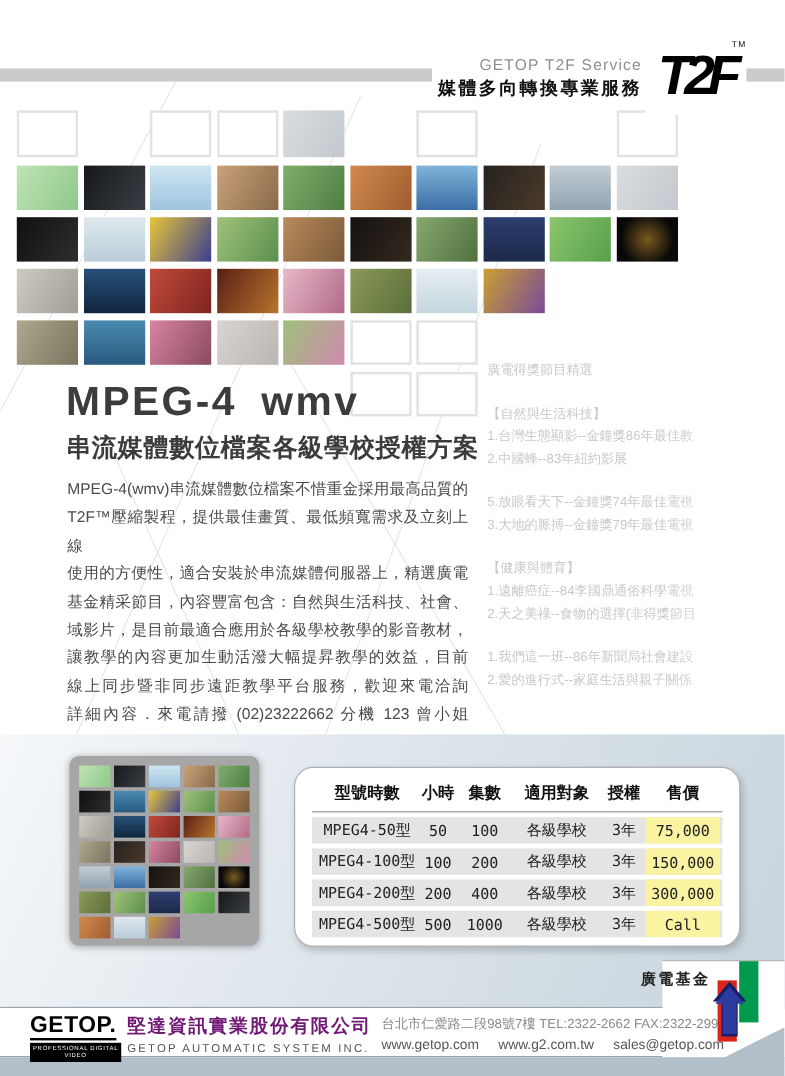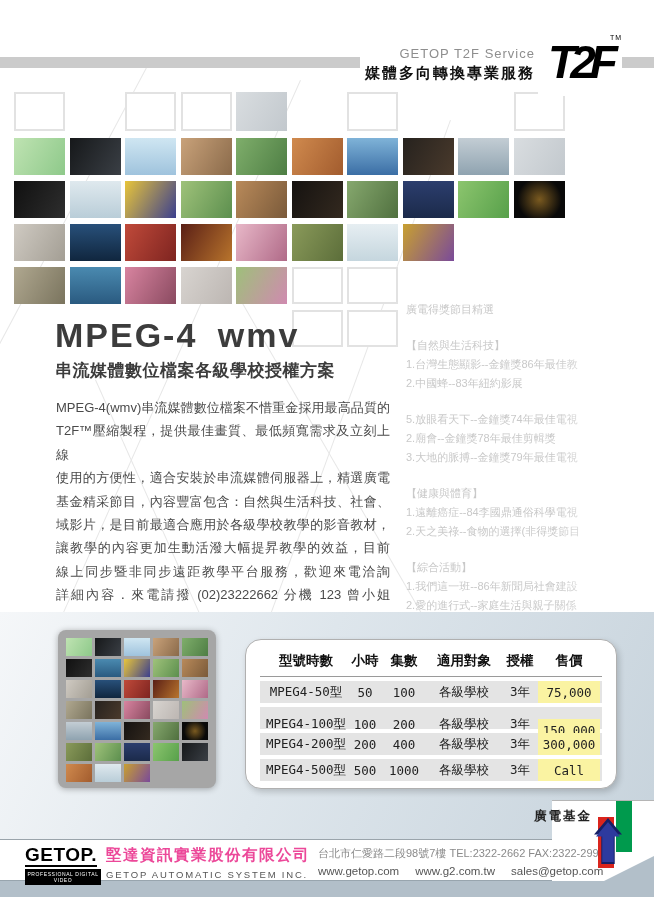--- a/index.html
+++ b/index.html
@@ -27,21 +27,21 @@
   
   .awards{position:absolute;left:406px;top:300px;width:246px;z-index:2;color:#c9c9c9;
           font-size:11px;line-height:19px;
           -webkit-mask-image:linear-gradient(to right,#000 60%,transparent 97%);
           mask-image:linear-gradient(to right,#000 60%,transparent 97%);}
   .asec{margin-top:17px;}
   .aitem,.ahead{white-space:nowrap;overflow:hidden;}
   
   .titleblk{position:absolute;left:55px;top:318px;z-index:3;}
   .t1{font-size:34px;font-weight:700;color:#3c3c3c;letter-spacing:2px;word-spacing:9px;line-height:1.05;}
-  .t2{font-size:17px;font-weight:700;color:#3c3c3c;letter-spacing:.5px;margin-top:5px;}
+  .t2{font-size:21px;font-weight:700;color:#3c3c3c;letter-spacing:.5px;margin-top:5px;}
   .intro{position:absolute;left:56px;top:396px;width:334px;z-index:3;color:#4a4a4a;font-size:13px;}
   .bline{line-height:23.4px;text-align:justify;text-align-last:justify;}
   
   .botbg{position:absolute;left:0;top:612px;width:654px;height:229px;
          background:linear-gradient(115deg,#f5f7f9,#dee6ec 45%,#c7d3dc);z-index:0;}
   .strip{position:absolute;left:0;top:881px;width:654px;height:16px;background:#b2bfc9;z-index:1;}
   
   .mcard{position:absolute;left:58px;top:630px;width:158px;height:158px;background:#a6a6a6;
          border-radius:8px;box-shadow:0 1px 6px rgba(0,0,0,.3);z-index:2;}
   .mgrid{position:absolute;left:8px;top:8px;width:142px;height:142px;}
@@ -74,21 +74,21 @@
   .farrow-o{position:absolute;left:594px;top:818px;width:28px;height:46px;background:#161f66;
             clip-path:polygon(50% 0,100% 36%,74% 36%,74% 100%,26% 100%,26% 36%,0 36%);z-index:5;}
   .farrow-i{position:absolute;left:596px;top:822px;width:24px;height:40px;background:#2d3a9e;
             clip-path:polygon(50% 0,100% 36%,74% 36%,74% 100%,26% 100%,26% 36%,0 36%);z-index:6;}
   .glogo{position:absolute;left:25px;top:5px;width:76px;}
   .gword{font-size:19px;font-weight:700;letter-spacing:.5px;color:#000;border-bottom:2px solid #000;
          display:inline-block;line-height:1;padding-bottom:1px;}
   .gbar{margin-top:2px;background:#000;color:#fff;font-size:5px;letter-spacing:.6px;text-align:center;
         padding:2px 0;width:76px;box-sizing:border-box;}
   .gcompany{position:absolute;left:106px;top:5px;}
-  .gcn{font-size:15.5px;font-weight:700;color:#ec4899;letter-spacing:1.5px;}
+  .gcn{font-size:15.5px;font-weight:700;color:#701a75;letter-spacing:1.5px;}
   .gen{font-size:9.5px;color:#555;letter-spacing:1.8px;margin-top:3px;}
   .gaddr{position:absolute;left:318px;top:6px;width:282px;}
   .addr1{font-size:11px;color:#8a8a8a;white-space:nowrap;}
   .links{font-size:11.5px;color:#555;margin-top:4px;display:flex;gap:16px;}
 </style>
 </head>
 <body>
 
 <div class="page">
 
@@ -160,30 +160,28 @@
   <div class="awards">
     <div class="ahead">廣電得獎節目精選</div>
     <div id="awards-sections">
         <div class="asec">
           <div class="ahead">【自然與生活科技】</div>
           <div class="aitem">1.台灣生態顯影--金鐘獎86年最佳教</div>
           <div class="aitem">2.中國蜂--83年紐約影展</div>
         </div>
         <div class="asec">
           <div class="aitem">5.放眼看天下--金鐘獎74年最佳電視</div>
-          <div class="aitem">2.廟會--金鐘獎78年最佳剪輯獎</div>
           <div class="aitem">3.大地的脈搏--金鐘獎79年最佳電視</div>
         </div>
         <div class="asec">
           <div class="ahead">【健康與體育】</div>
           <div class="aitem">1.遠離癌症--84李國鼎通俗科學電視</div>
           <div class="aitem">2.天之美祿--食物的選擇(非得獎節目</div>
         </div>
         <div class="asec">
-          <div class="ahead">【綜合活動】</div>
           <div class="aitem">1.我們這一班--86年新聞局社會建設</div>
           <div class="aitem">2.愛的進行式--家庭生活與親子關係</div>
         </div>
       </div>
   </div>
 
   <div class="titleblk">
     <div class="t1">MPEG-4 wmv</div>
     <div class="t2">串流媒體數位檔案各級學校授權方案</div>
   </div>
@@ -254,21 +252,21 @@
           <div class="pcell c3">各級學校</div>
           <div class="pcell c4">3年</div>
           <div class="pcell c5" style="background: rgb(250, 243, 162);">75,000</div>
         </div>
         <div class="prow">
           <div class="pcell c0">MPEG4-100型</div>
           <div class="pcell c1">100</div>
           <div class="pcell c2">200</div>
           <div class="pcell c3">各級學校</div>
           <div class="pcell c4">3年</div>
-          <div class="pcell c5" style="background: rgb(250, 243, 162); margin-top: 12px;">150,000</div>
+          <div class="pcell c5" style="background: rgb(250, 243, 162);">150,000</div>
         </div>
         <div class="prow">
           <div class="pcell c0">MPEG4-200型</div>
           <div class="pcell c1">200</div>
           <div class="pcell c2">400</div>
           <div class="pcell c3">各級學校</div>
           <div class="pcell c4">3年</div>
           <div class="pcell c5" style="background: rgb(250, 243, 162);">300,000</div>
         </div>
         <div class="prow">

